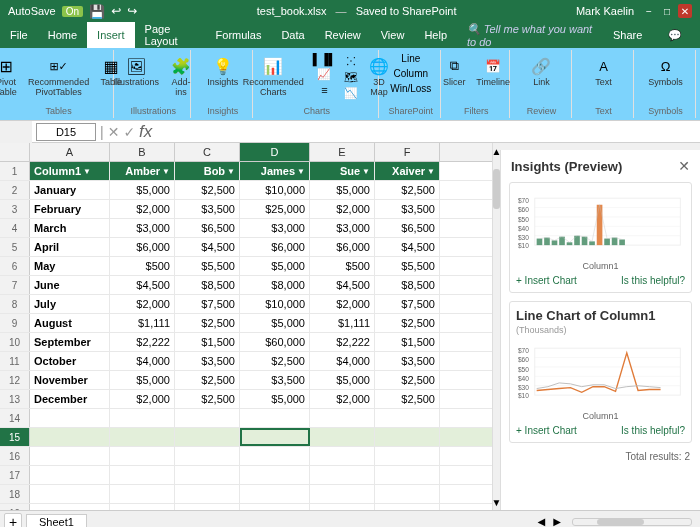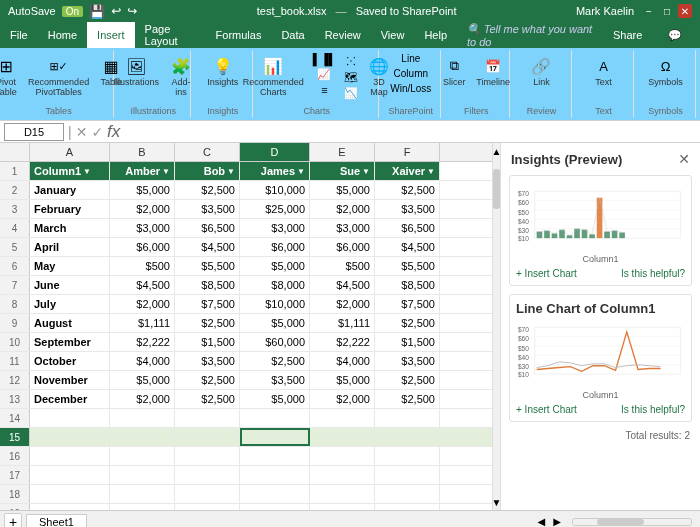--- a/index.html
+++ b/index.html
@@ -21,21 +21,21 @@
     .ribbon-content { display: flex; align-items: stretch; padding: 2px 4px; min-height: 72px; gap: 2px; }
     .ribbon-group { display: flex; flex-direction: column; align-items: center; border-right: 1px solid #e0e0e0; padding: 2px 6px; min-width: 60px; }
     .ribbon-group-buttons { display: flex; gap: 2px; align-items: flex-start; flex: 1; }
     .ribbon-group-label { font-size: 9px; color: #666; margin-top: 2px; text-align: center; }
     .ribbon-btn { display: flex; flex-direction: column; align-items: center; padding: 2px 4px; cursor: pointer; border-radius: 2px; min-width: 32px; }
     .ribbon-icon { width: 24px; height: 24px; display: flex; align-items: center; justify-content: center; font-size: 16px; }
     .ribbon-btn-label { font-size: 9px; color: #333; text-align: center; line-height: 1.1; }
     .ribbon-btn-sm { display: flex; flex-direction: column; align-items: center; padding: 1px 3px; cursor: pointer; border-radius: 2px; }
 
     
-    .formula-bar { display: flex; align-items: center; height: 22px; background: white; border-bottom: 1px solid #d0d0d0; padding: 0 4px; gap: 4px; }
+    .formula-bar { display: flex; align-items: center; height: 22px; background: white; border-bottom: 1px solid #d0d0d0; padding: 0 4px; gap: 4px; margin-left: 32px; }
     .cell-ref { width: 60px; height: 18px; border: 1px solid #999; text-align: center; font-size: 11px; padding: 0 2px; }
     .formula-bar-divider { color: #999; font-size: 14px; }
     .fx-label { color: #666; font-style: italic; font-size: 17px; }
     .formula-input { flex: 1; border: none; outline: none; font-size: 11px; }
 
     
     .spreadsheet-container { display: flex; height: calc(527px - 22px - 72px - 22px - 22px - 22px); }
 
     
     .sheet-area { flex: 1; display: flex; flex-direction: column; overflow: hidden; background: white; }
@@ -51,21 +51,21 @@
     .grid-row { display: flex; border-bottom: 1px solid #e8e8e8; min-height: 18px; }
     .grid-row.selected-row { background: #e3efda; }
     .row-num { width: 30px; min-width: 30px; border-right: 1px solid #ccc; background: #f2f2f2; text-align: center; font-size: 10px; color: #666; display: flex; align-items: center; justify-content: center; height: 18px; }
     .grid-cell { border-right: 1px solid #e8e8e8; font-size: 11px; padding: 0 4px; height: 18px; display: flex; align-items: center; overflow: hidden; white-space: nowrap; }
     .grid-cell.header-cell { font-weight: bold; background: #217346; color: white; }
     .grid-cell.empty-selected { border: 2px solid #217346; }
     .grid-cell.num { justify-content: flex-end; }
     .grid-cell.bold { font-weight: bold; }
 
     
-    .insights-panel { width: 200px; background: white; border-left: 1px solid #ddd; display: flex; flex-direction: column; overflow-y: auto; }
+    .insights-panel { width: 200px; background: white; border-left: 1px solid #ddd; display: flex; flex-direction: column; overflow-y: auto; margin-top: 7px; }
     .insights-header { padding: 8px 10px 4px; display: flex; justify-content: space-between; align-items: center; }
     .insights-title { font-size: 13px; font-weight: 600; color: #333; }
     .insights-close { cursor: pointer; color: #666; font-size: 14px; }
 
     .insights-card { border: 1px solid #e0e0e0; margin: 4px 8px; border-radius: 3px; padding: 6px; }
     .chart-area { height: 70px; position: relative; overflow: hidden; }
     .chart-svg { width: 100%; height: 100%; }
     .chart-label { text-align: center; font-size: 9px; color: #666; margin-top: 2px; }
     .card-actions { display: flex; justify-content: space-between; align-items: center; margin-top: 4px; }
     .insert-chart-btn { font-size: 10px; color: #217346; cursor: pointer; display: flex; align-items: center; gap: 2px; }
@@ -552,20 +552,21 @@
       </div>
       <div class="chart-label">Column1</div>
       <div class="card-actions">
         <span class="insert-chart-btn">+ Insert Chart</span>
         <span class="helpful-btn">Is this helpful?</span>
       </div>
     </div>
 
     <div class="insights-card">
       <div class="card-title">Line Chart of Column1</div>
+      <div class="card-subtitle">(Thousands)</div>
       <div class="chart-area">
         <svg class="chart-svg" viewBox="0 0 180 65">
           <text x="2" y="10" font-size="7" fill="#666">$70</text>
           <text x="2" y="20" font-size="7" fill="#666">$60</text>
           <text x="2" y="30" font-size="7" fill="#666">$50</text>
           <text x="2" y="40" font-size="7" fill="#666">$40</text>
           <text x="2" y="50" font-size="7" fill="#666">$30</text>
           <text x="2" y="58" font-size="7" fill="#666">$10</text>
           <rect x="20" y="5" width="155" height="50" fill="white" stroke="#eee"></rect>
           <line x1="20" y1="15" x2="175" y2="15" stroke="#eee" stroke-width="0.5"></line>

